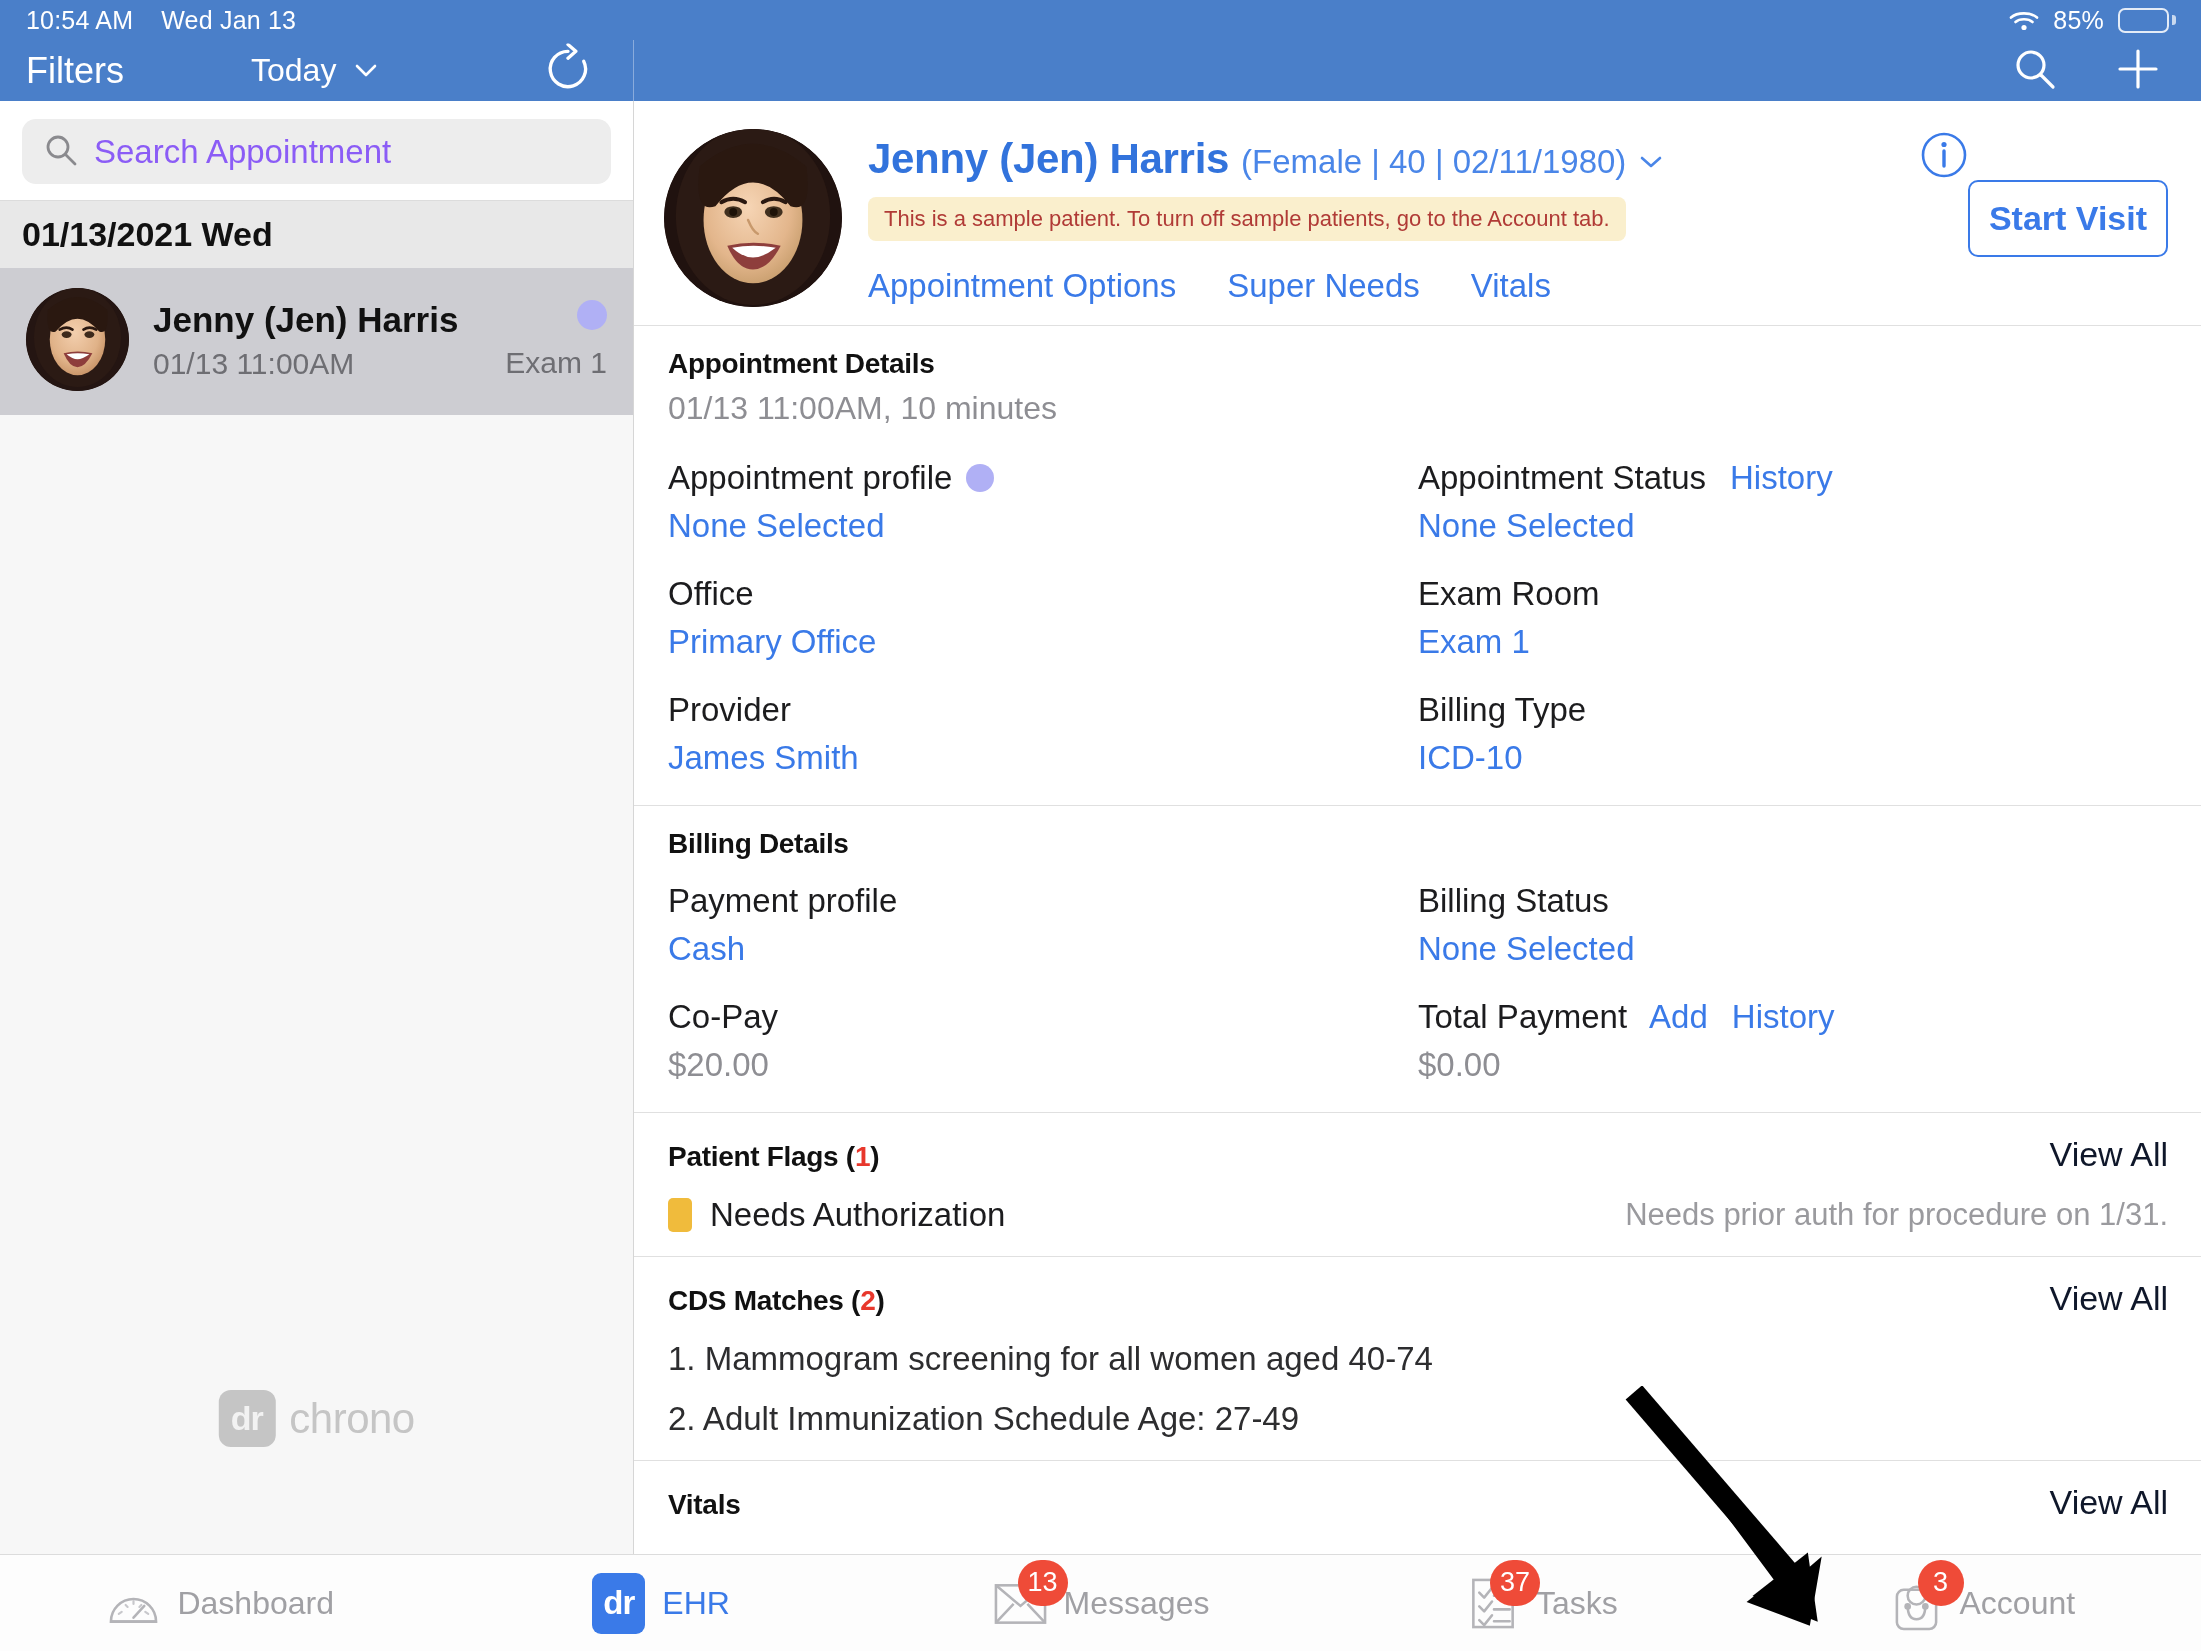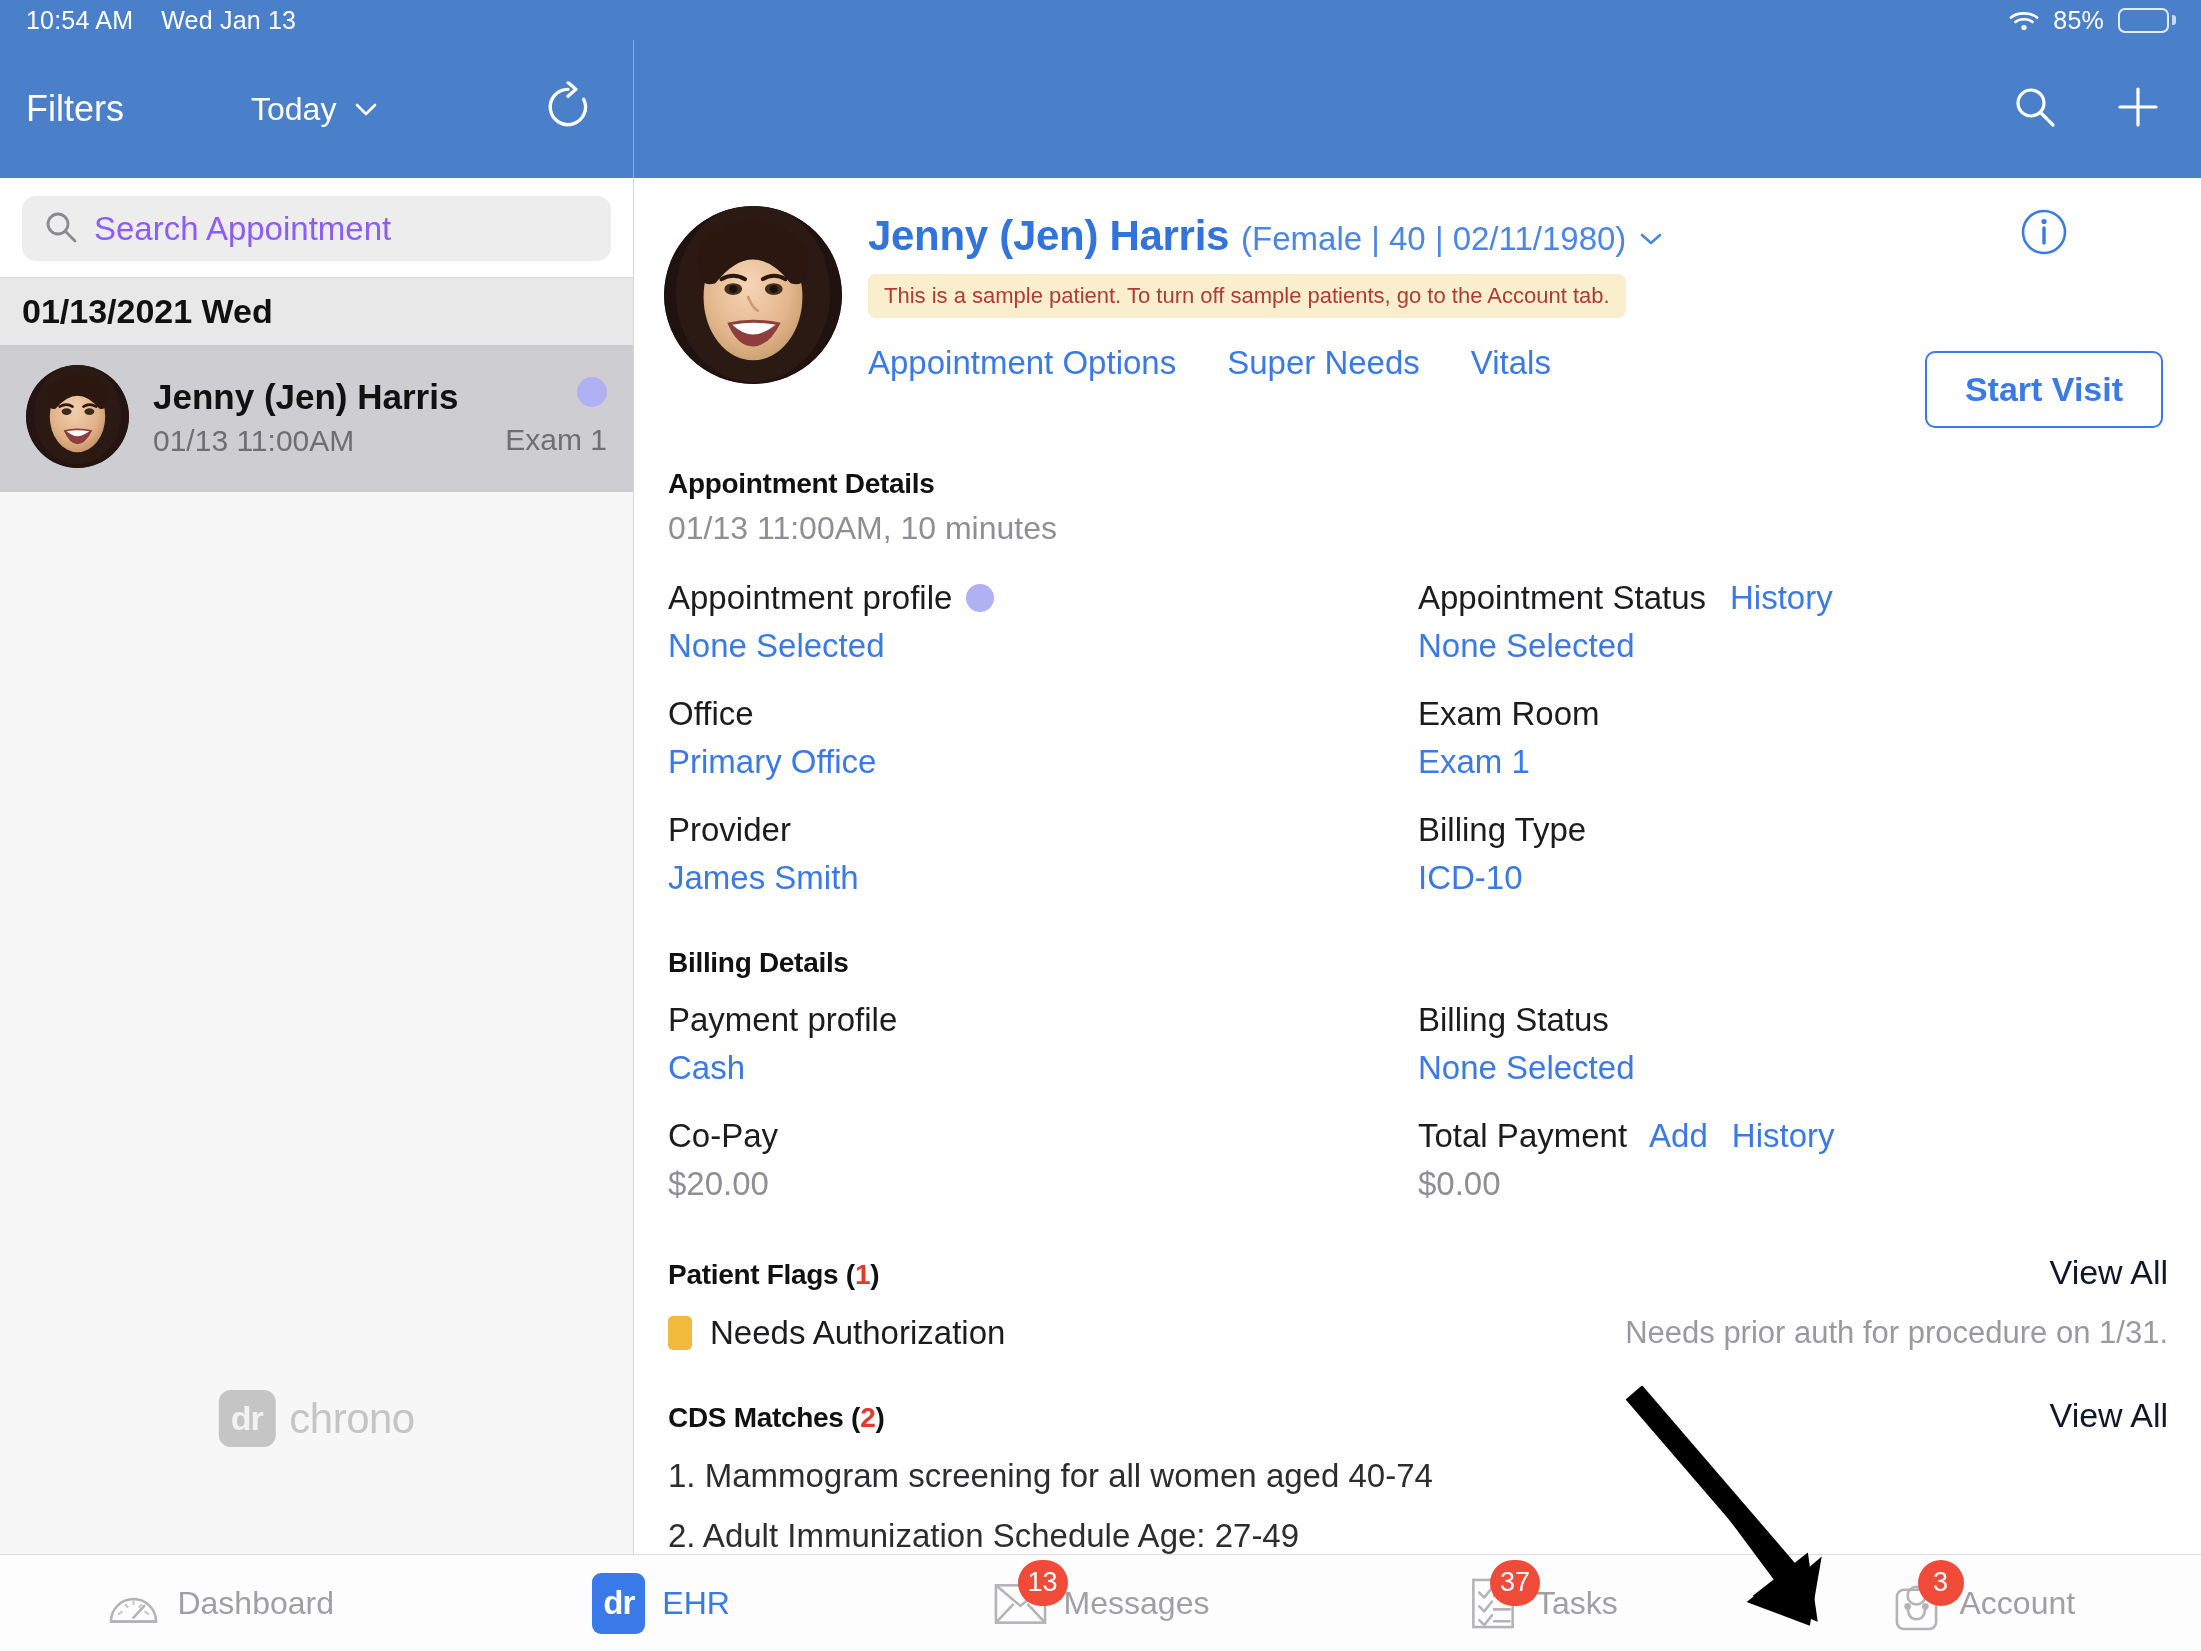--- a/index.html
+++ b/index.html
@@ -6,21 +6,21 @@
   html, body {
     width: 2202px; height: 1651px;
     font-family: "Liberation Sans", sans-serif;
     background: #ffffff;
     overflow: hidden;
   }
   .app { position: relative; width: 2202px; height: 1651px; display: flex; flex-direction: column; }
 
   
   .topbar {
-    height: 178px; background: #4a7fc9; color: #fff;
+    height: 101px; background: #4a7fc9; color: #fff;
     display: flex; flex-direction: column; flex: 0 0 auto;
     position: relative;
   }
   .statusrow {
     height: 40px; display: flex; align-items: center;
     padding: 0 26px; font-size: 25px; letter-spacing: 0.2px;
   }
   .status-left { display: flex; align-items: center; gap: 28px; }
   .status-right { margin-left: auto; display: flex; align-items: center; gap: 14px; }
   .wifi-icon { display: inline-block; width: 30px; height: 22px; }
@@ -101,21 +101,21 @@
   .pt-name { font-size: 42px; font-weight: bold; color: #3273dc; letter-spacing: -0.3px; }
   .pt-meta { font-size: 33px; color: #4a86e8; }
   .chev-name { font-size: 26px; color: #4a86e8; position: relative; top: -3px; }
   .sample-banner {
     margin-top: 14px; background: #faefcd; border-radius: 8px;
     padding: 9px 16px; display: inline-block;
     font-size: 22px; color: #b03a36;
   }
   .tab-links { display: flex; gap: 51px; margin-top: 26px; }
   .tab-link { font-size: 33px; color: #3a7ae8; }
-  .ph-right { width: 248px; flex: 0 0 auto; display: flex; flex-direction: column; align-items: center; gap: 40px; }
+  .ph-right { width: 248px; flex: 0 0 auto; display: flex; flex-direction: row; align-items: flex-start; }
   .info-icon-btn { margin-top: 2px; }
   .start-visit {
     margin-top: 51px; width: 238px; height: 77px;
     border: 2px solid #3a7ae8; border-radius: 10px; background: #fff;
     color: #3a7ae8; font-size: 34px; font-weight: bold;
     display: flex; align-items: center; justify-content: center;
     font-family: "Liberation Sans", sans-serif;
   }
 
   .hr { height: 1px; background: #e0e0e0; width: 100%; }

